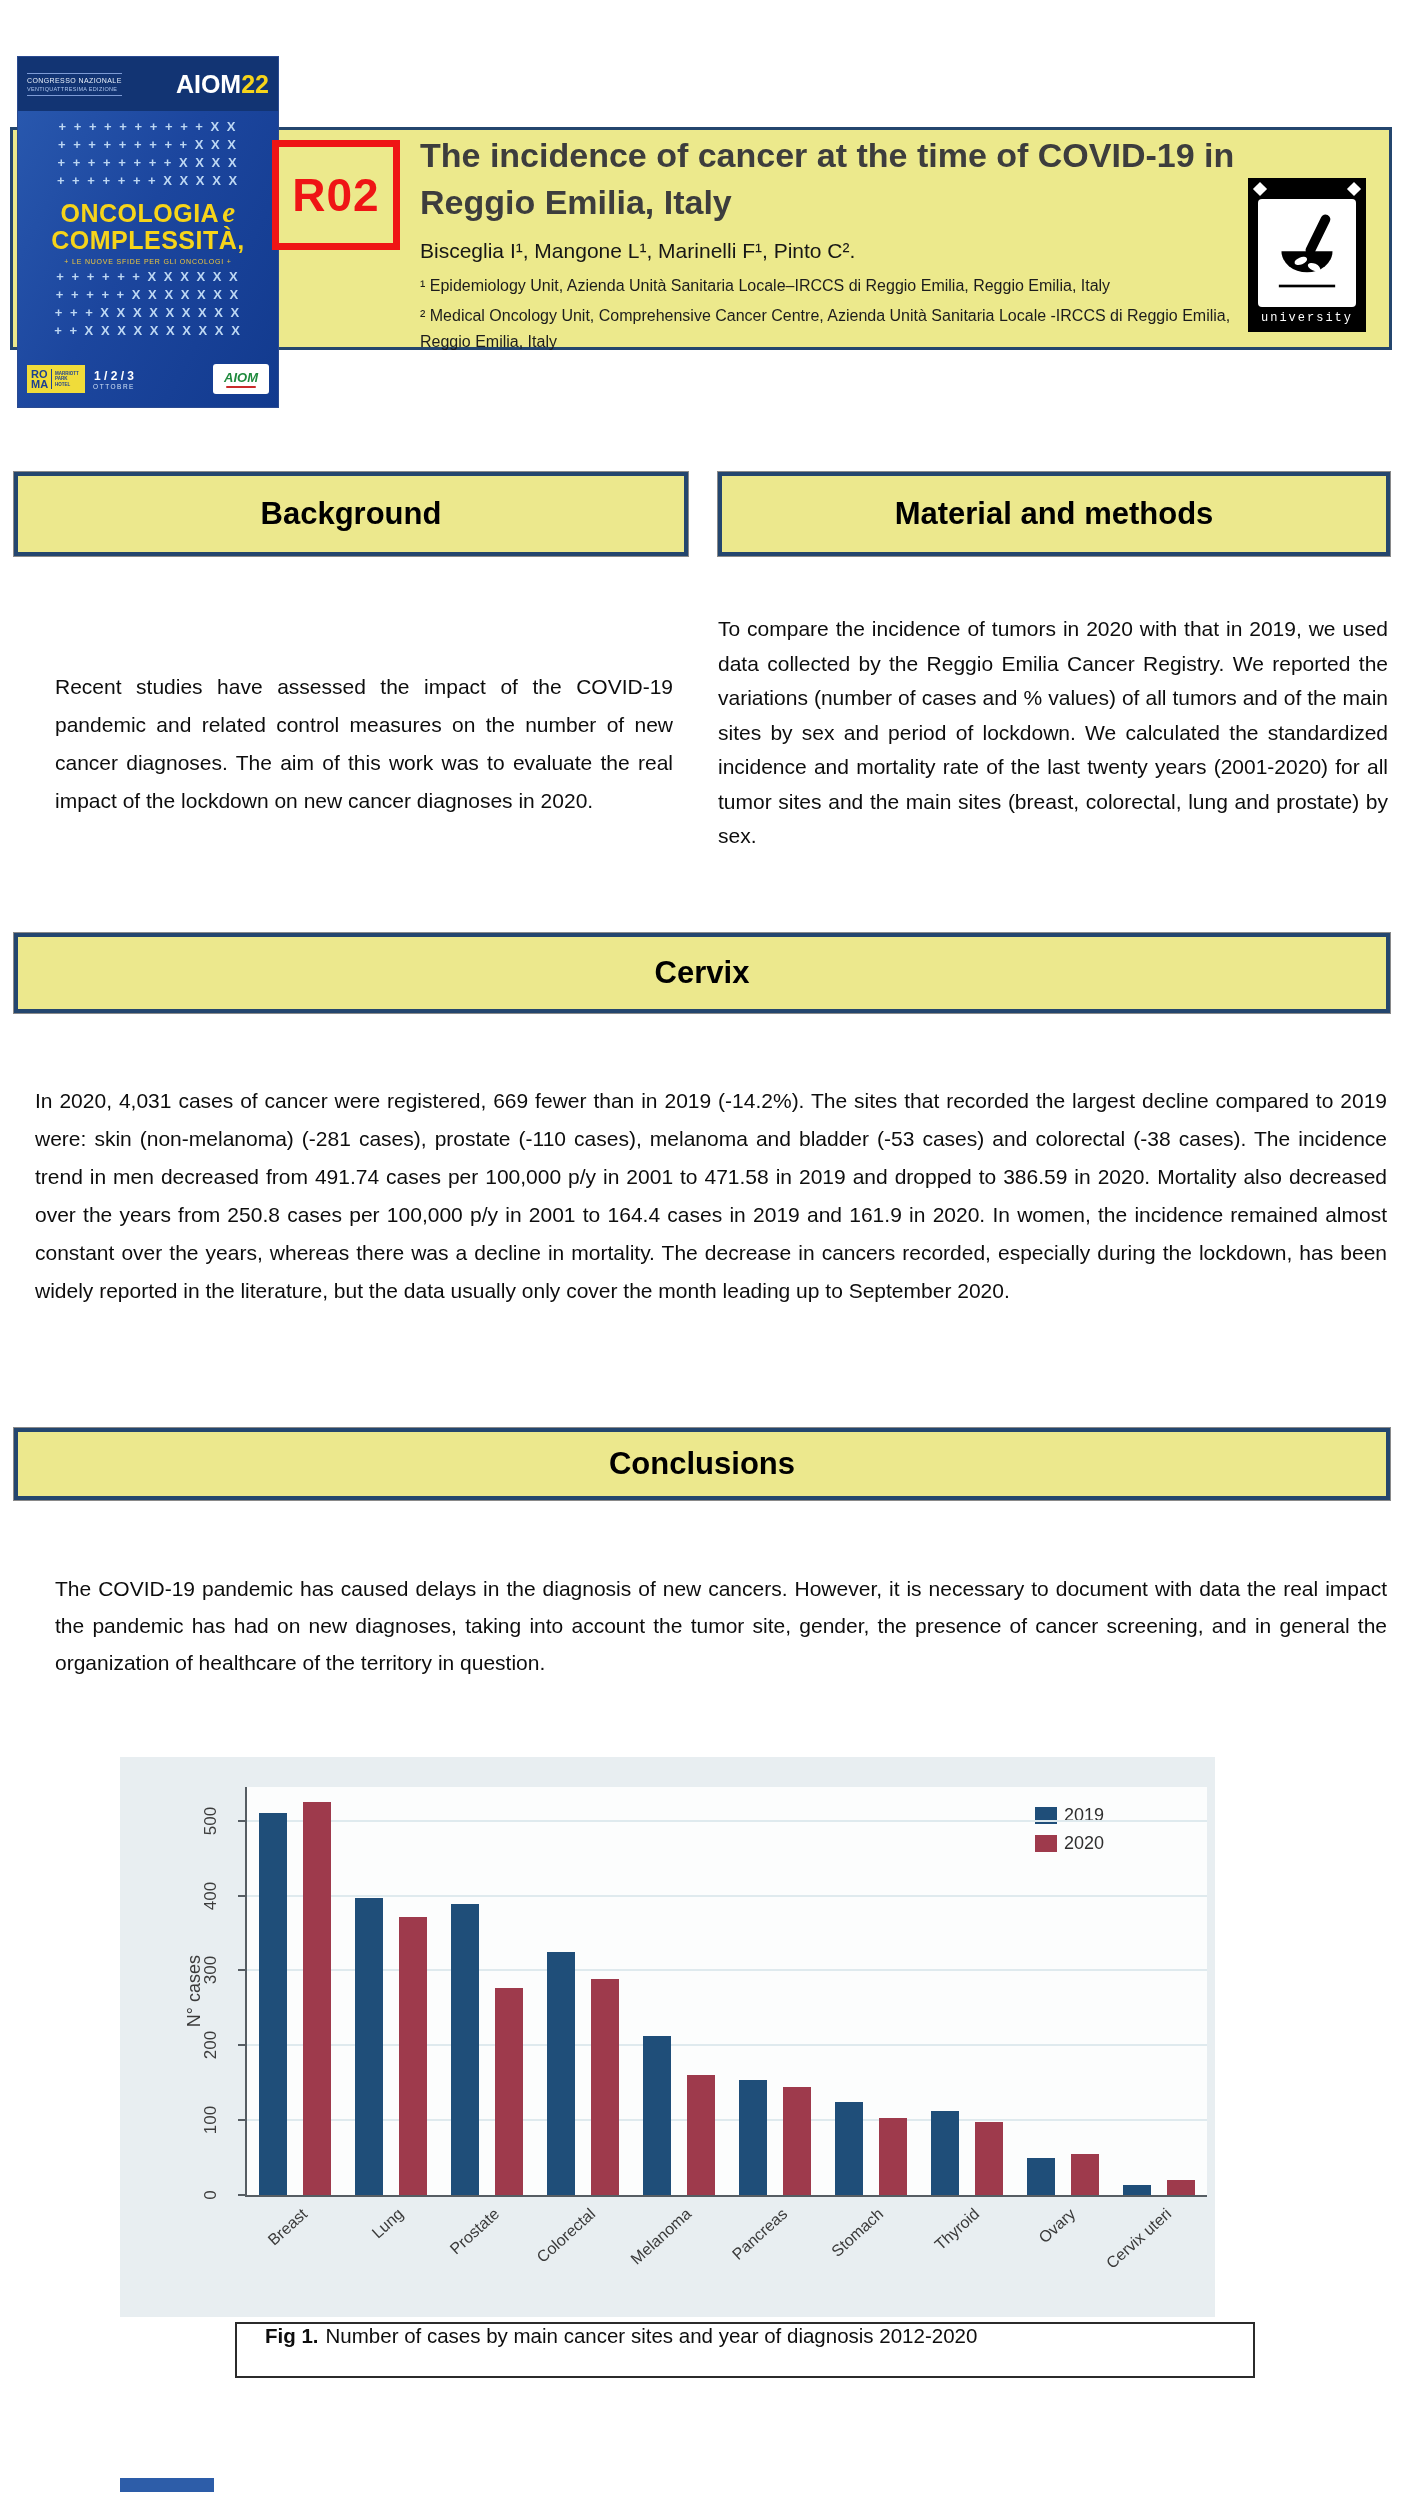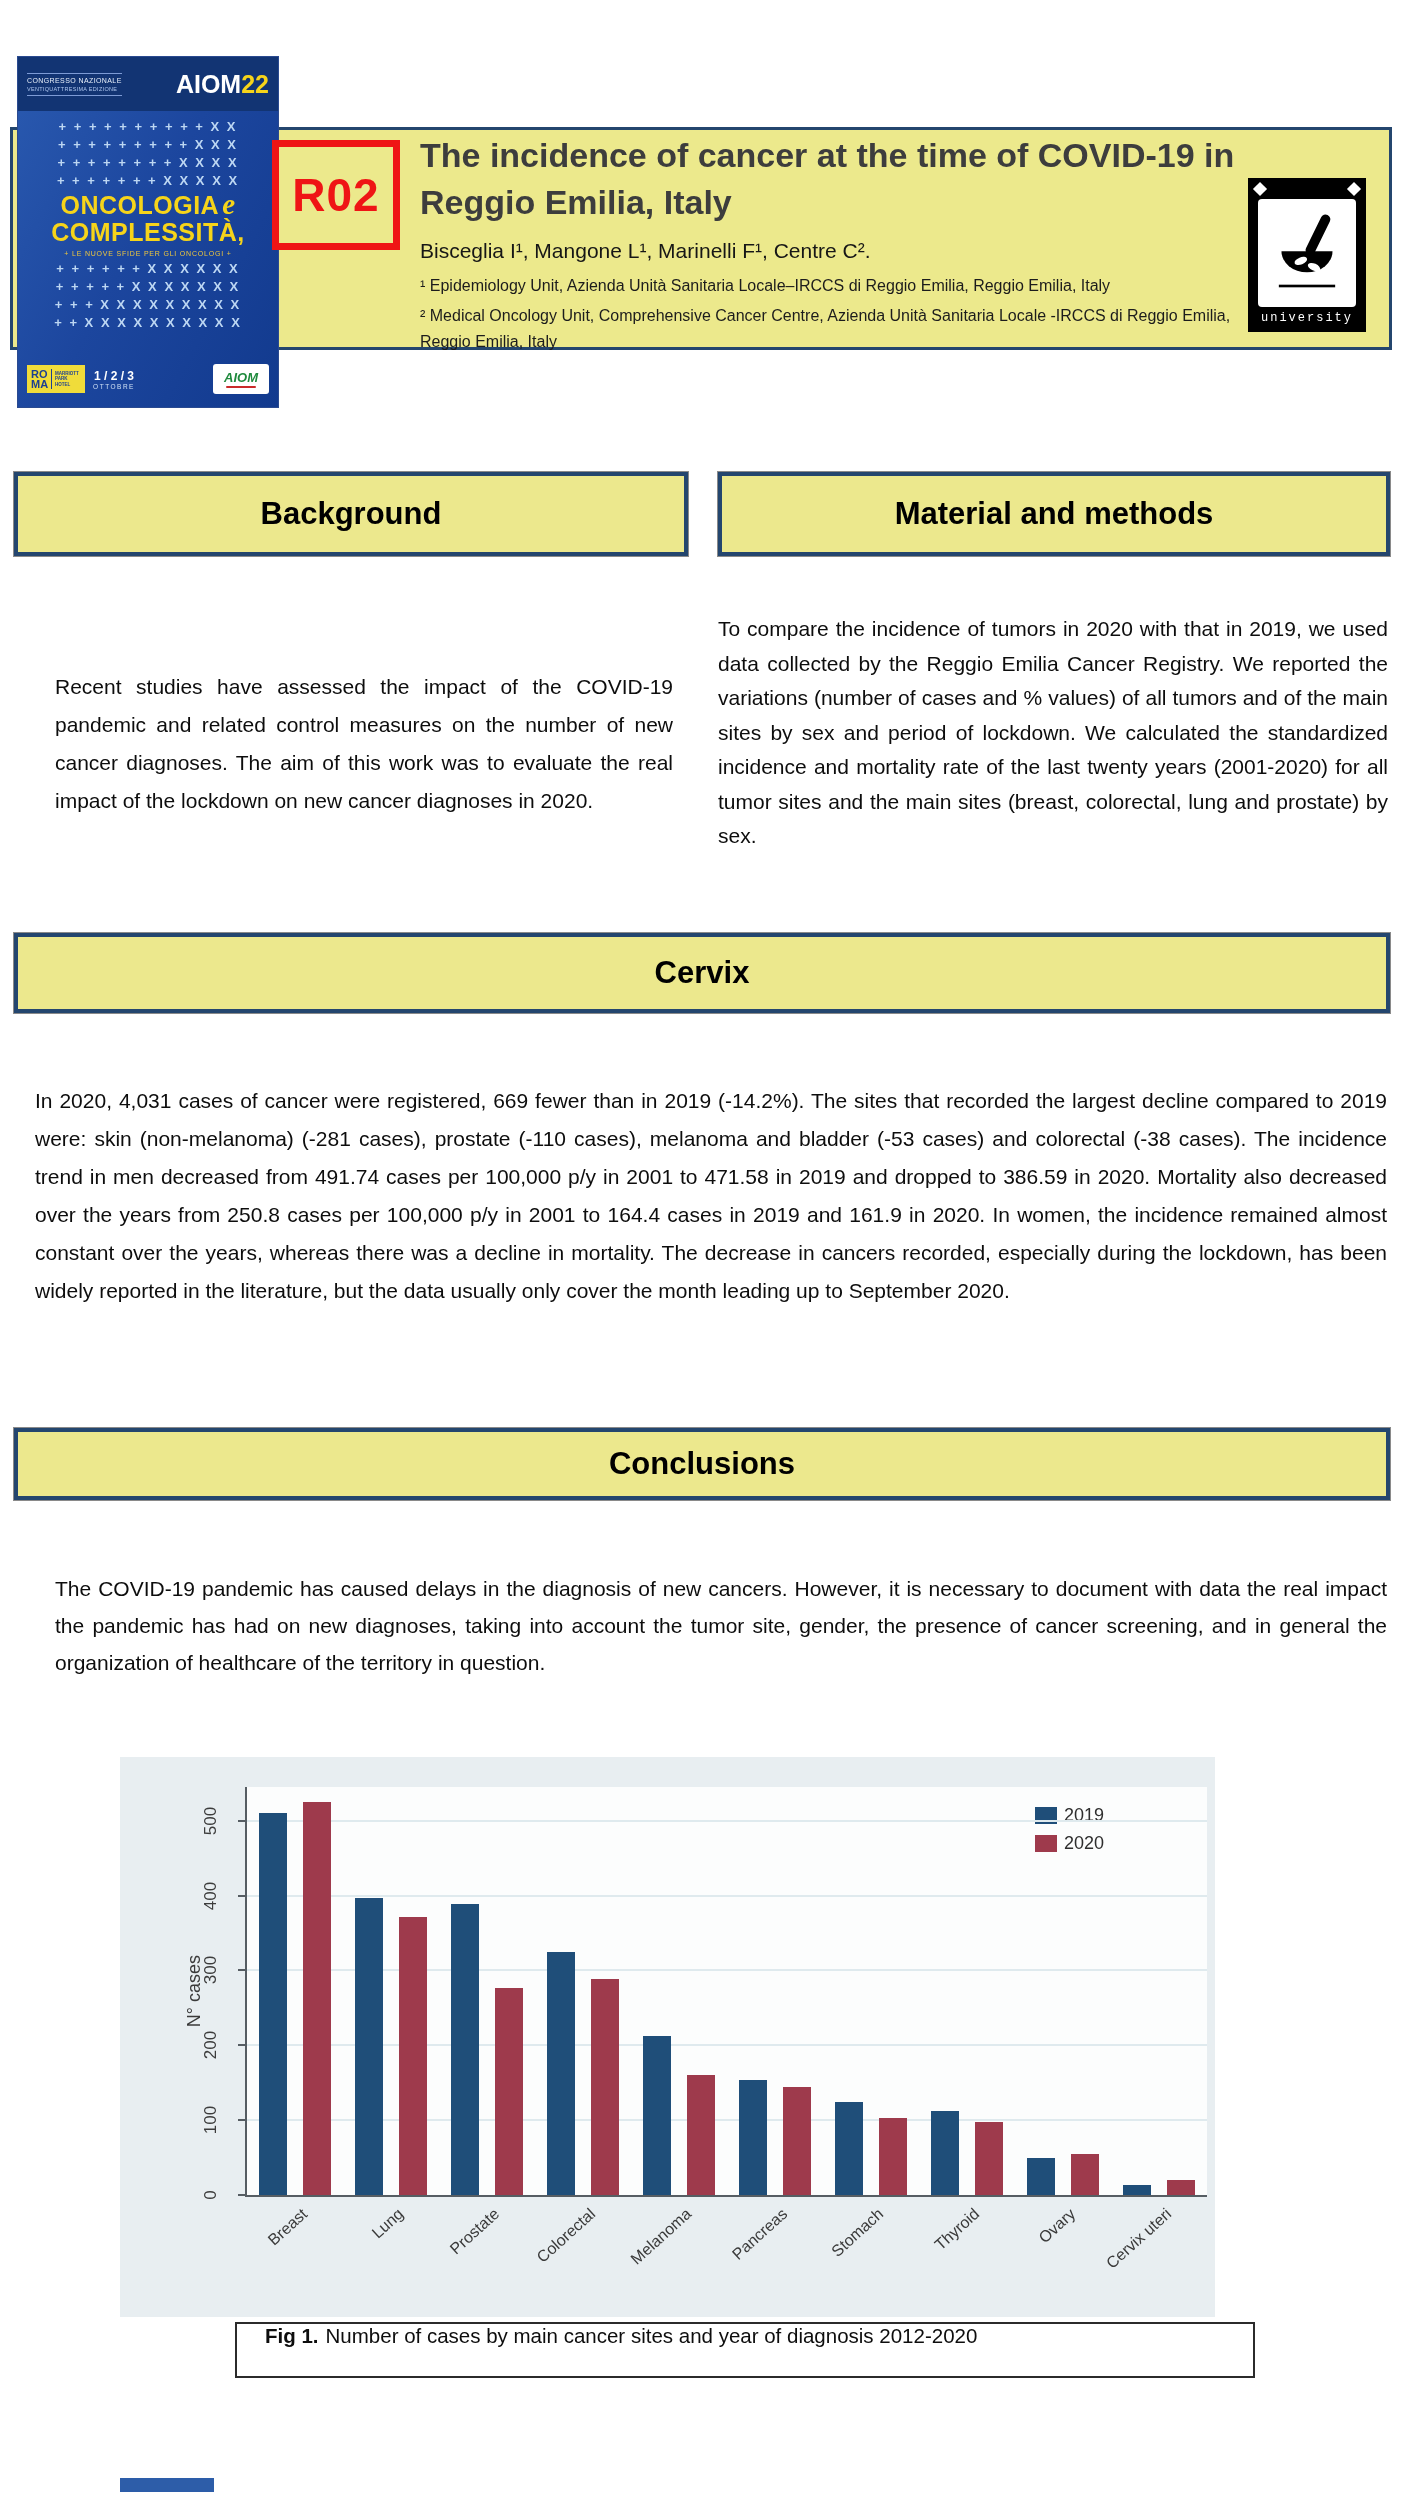--- a/index.html
+++ b/index.html
@@ -32,21 +32,21 @@
   .aiom{position:absolute;left:18px;top:57px;width:260px;height:350px;display:flex;flex-direction:column;
         background:linear-gradient(118deg,#2a5ab0 0%,#1c469e 48%,#123a8e 100%);box-shadow:0 0 0 1px #2a4a90;}
   .aiom-topbar{height:54px;background:#123473;display:flex;align-items:center;padding:0 9px;box-sizing:border-box;gap:7px;}
   .congress{display:flex;flex-direction:column;gap:2px;border-top:1px solid #7d9bd6;border-bottom:1px solid #7d9bd6;padding:3px 0;}
   .congress .c1{font-size:7px;color:#e8f0fb;letter-spacing:.4px;white-space:nowrap;}
   .congress .c2{font-size:5.5px;color:#aec6ee;letter-spacing:.3px;white-space:nowrap;}
   .brand{margin-left:auto;font-size:25px;font-weight:800;color:#fff;white-space:nowrap;}
   .brand .yr{color:#f6d41a;}
   .aiom-body{flex:1;display:flex;flex-direction:column;align-items:center;padding-top:7px;}
   .xrow{font-size:13px;font-weight:bold;letter-spacing:2px;color:#bdd7f3;line-height:18px;white-space:nowrap;}
-  .onco{margin-top:1px;text-align:center;font-size:25px;font-weight:800;color:#f6d41a;line-height:27px;letter-spacing:.5px;}
+  .onco{margin-top:9px;text-align:center;font-size:25px;font-weight:800;color:#f6d41a;line-height:27px;letter-spacing:.5px;}
   .script-e{font-family:"Liberation Serif",serif;font-style:italic;font-size:29px;margin-left:3px;}
   .tagline{margin:4px 0 3px;font-size:7px;color:#eec73e;letter-spacing:.8px;white-space:nowrap;}
   .badges{margin-top:auto;width:100%;box-sizing:border-box;display:flex;align-items:center;gap:8px;padding:0 9px 13px;}
   .roma{background:#f0dc3a;display:flex;align-items:center;gap:3px;padding:4px 4px;}
   .roma .city{font-size:11px;font-weight:800;color:#1c3f93;line-height:10px;}
   .roma .sep{width:1px;height:20px;background:#1c3f93;}
   .roma .hotel{font-size:4.5px;font-weight:bold;color:#1c3f93;line-height:5.5px;width:26px;}
   .dates{display:flex;flex-direction:column;align-items:center;}
   .dates .d1{font-size:12px;font-weight:800;color:#fff;white-space:nowrap;}
   .dates .d2{font-size:6.5px;color:#cfe0f5;letter-spacing:1.5px;}
@@ -143,21 +143,21 @@
           <span class="a">AIOM</span>
           <span class="swoosh"></span>
         </div>
       </div>
     </div>
   </div>
 
   <div class="r02">R02</div>
 
   <div class="main-title">The incidence of cancer at the time of COVID-19 in Reggio Emilia, Italy</div>
-  <div class="authors">Bisceglia I¹,  Mangone L¹, Marinelli F¹, Centre C².</div>
+  <div class="authors">Bisceglia I¹,  Mangone L¹, Marinelli F¹, Pinto C².</div>
   <div class="affil1">¹ Epidemiology Unit, Azienda Unità Sanitaria Locale–IRCCS di Reggio Emilia, Reggio Emilia, Italy</div>
   <div class="affil2">² Medical Oncology Unit, Comprehensive Cancer Centre, Azienda Unità Sanitaria Locale -IRCCS di Reggio Emilia, Reggio Emilia, Italy</div>
 
   <div class="uni">
     <div class="uni-top">
       <div class="dm l"></div>
       <div class="dm r"></div>
     </div>
     <div class="uni-mid">
       <svg width="72" height="88" viewBox="0 0 80 100" xmlns="http://www.w3.org/2000/svg">

